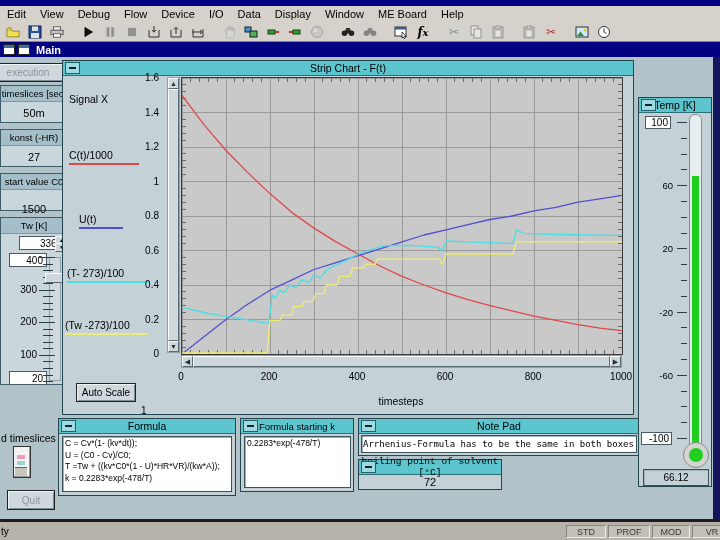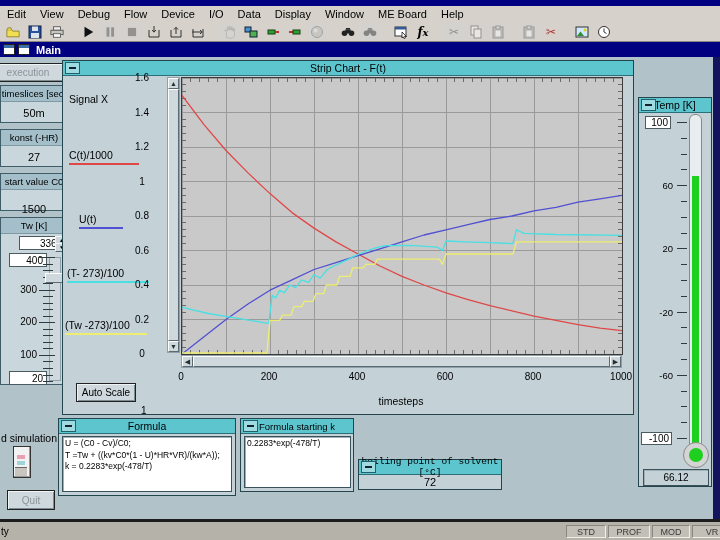--- a/index.html
+++ b/index.html
@@ -33,21 +33,21 @@
   .disabled-text{color:#8a9399;}
   
   .twin{position:absolute;border:1px solid #24454e;background:#c4d2d8;box-sizing:border-box;}
   .wbar{height:14px;background:#5cc5ce;border-bottom:1px solid #2b7078;display:flex;align-items:center;position:relative;}
   .wbar .wt{position:absolute;left:0;right:0;text-align:center;font-size:10.5px;}
   .minbox{width:13px;height:10px;margin-left:2px;background:#9ddbe0;border:1px solid #20606a;display:flex;align-items:center;justify-content:center;z-index:1;}
   .minbox i{display:block;width:7px;height:2px;background:#123;}
   
   #plot{position:absolute;left:118px;top:16px;width:440px;height:276px;background:#c9c9c9;border:1px solid #3a3a3a;}
   .ytl,.xtl{position:absolute;font-size:10px;}
-  .ytl{width:34px;text-align:center;}
+  .ytl{width:34px;text-align:right;}
   .xtl{width:40px;text-align:center;}
   .sbb{position:absolute;background:#cfd9dd;border:1px solid;border-color:#fff #5a6a70 #5a6a70 #fff;font-size:7px;line-height:9px;text-align:center;color:#233;box-sizing:border-box;}
   .sbtrack{position:absolute;background:#aebbc1;border:1px solid #8fa0a8;box-sizing:border-box;}
   .sbthumb{position:absolute;background:#cfd9dd;border:1px solid;border-color:#fff #5a6a70 #5a6a70 #fff;box-sizing:border-box;}
   .legline{position:absolute;height:2px;}
   
   .whitearea{position:absolute;background:#fff;border:1px solid #39525c;box-shadow:inset 1px 1px 0 #9fb0b6;box-sizing:border-box;overflow:hidden;}
   .fline{font-size:8.5px;line-height:11.5px;white-space:nowrap;}
   .monotext{font-family:"DejaVu Sans Mono",monospace;font-size:9px;white-space:nowrap;}
   
@@ -300,21 +300,21 @@
             <div class="tick" style="left: 42px; top: 11.5px; width: 10px;"></div>
             <div class="tick" style="left: 38px; top: 5px; width: 16px;"></div>
             <span class="slabel" style="left: 2px; top: 31.6px;">300</span>
             <span class="slabel" style="left: 2px; top: 64.3px;">200</span>
             <span class="slabel" style="left: 2px; top: 96.9px;">100</span>
           </div>
         <div id="tw-thumb" class="sbthumb" style="left: 44px; width: 20px; height: 10px; top: 20.7px;"></div>
       </div>
     </div>
 
-    <div style="position:absolute;left:1px;top:375px;font-size:10.5px;white-space:nowrap;">d simulation</div>
+    <div style="position:absolute;left:1px;top:375px;font-size:10.5px;white-space:nowrap;">d timeslices</div>
     <div style="position:absolute;left:13px;top:389px;width:16px;height:30px;background:#f2f2f2;border:1px solid #333;box-shadow:inset -1px -1px 0 #999;">
       <div style="position:absolute;left:3px;top:8px;width:8px;height:4px;background:#e9a0b4;"></div>
       <div style="position:absolute;left:3px;top:14px;width:8px;height:4px;background:#9fd4d8;"></div>
       <div style="position:absolute;left:1px;top:20px;width:12px;height:8px;background:#c8c5be;border-top:1px solid #666;"></div>
     </div>
     <div class="gbtn disabled-text" style="position:absolute;left:7px;top:433px;width:46px;height:18px;">
       <span>Quit</span>
     </div>
 
     <div class="twin" style="left:62px;top:3px;width:572px;height:355px;">
@@ -552,38 +552,50 @@
     </div>
 
     <div class="twin" style="left:58px;top:361px;width:178px;height:78px;">
       <div class="wbar">
         <span class="wt">Formula</span>
         <span class="minbox">
             <i></i>
           </span>
       </div>
       <div class="whitearea" style="left:3px;top:17px;width:170px;height:56px;padding:1px 2px;" id="formula-body">
+          <div class="fline">C = Cv*(1- (kv*dt));</div>
           <div class="fline">U = (C0 - Cv)/C0;</div>
           <div class="fline">T =Tw + ((kv*C0*(1 - U)*HR*VR)/(kw*A));</div>
           <div class="fline">k = 0.2283*exp(-478/T)</div>
         </div>
     </div>
 
     <div class="twin" style="left:240px;top:361px;width:114px;height:74px;">
       <div class="wbar">
         <span class="wt" style="font-size:9.5px;">Formula starting k</span>
         <span class="minbox">
             <i></i>
           </span>
       </div>
       <div class="whitearea" style="left:3px;top:17px;width:107px;height:52px;padding:1px 2px;">
         <div class="fline">0.2283*exp(-478/T)</div>
       </div>
     </div>
 
+    <div class="twin" style="left:358px;top:361px;width:282px;height:38px;">
+      <div class="wbar">
+        <span class="wt">Note Pad</span>
+        <span class="minbox">
+            <i></i>
+          </span>
+      </div>
+      <div class="whitearea" style="left:2px;top:16px;width:276px;height:18px;padding:3px 1px 0 1px;">
+        <div class="monotext">Arrhenius-Formula has to be the same in both boxes</div>
+      </div>
+    </div>
 
     <div class="twin" style="left:358px;top:402px;width:144px;height:31px;">
       <div class="wbar" style="height:14px;font-family:Liberation Mono, monospace;">
         <span class="wt" style="font-size:9.5px;">boiling point of solvent [°C]</span>
         <span class="minbox">
             <i></i>
           </span>
       </div>
       <div class="swval" style="height:14px;">72</div>
     </div>

